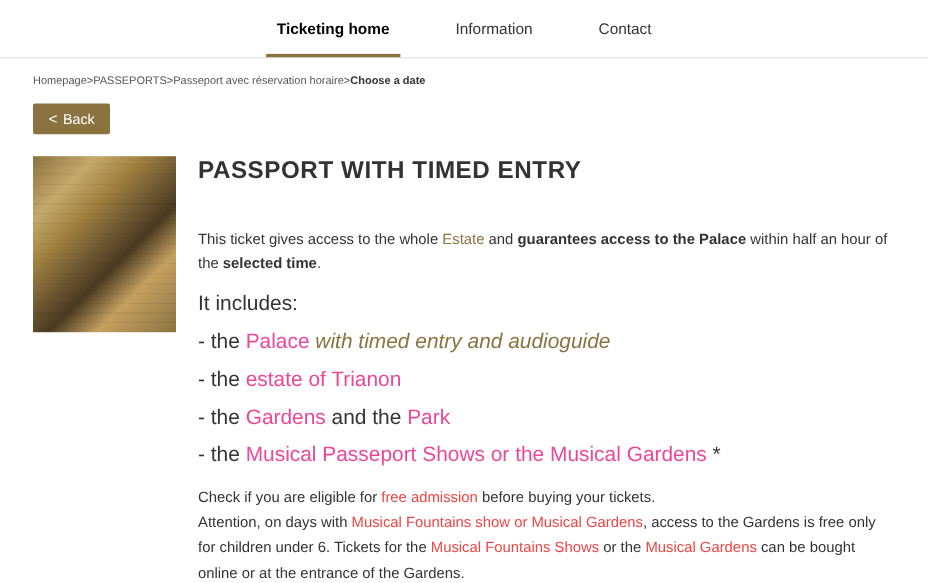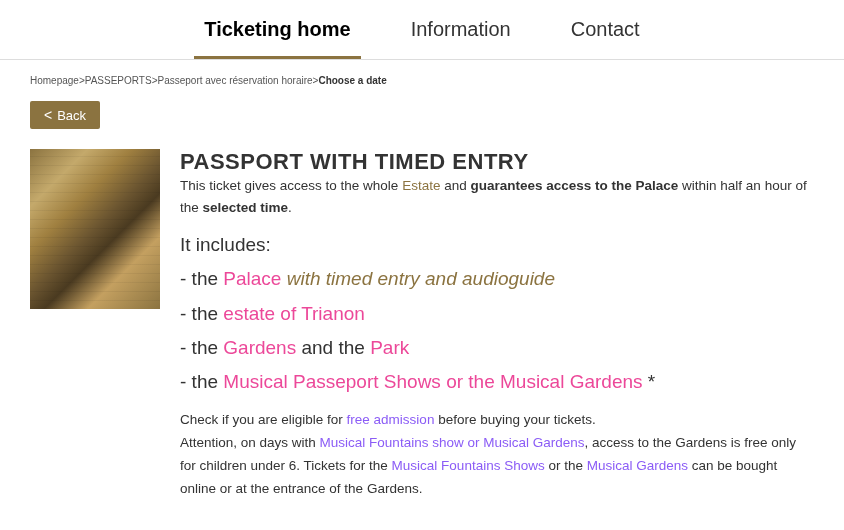--- a/index.html
+++ b/index.html
@@ -10,21 +10,21 @@
       border-bottom: 1px solid #ddd;
       padding: 0 20px;
     }
     .nav {
       display: flex;
       justify-content: center;
       gap: 0;
     }
     .nav-item {
       padding: 18px 30px;
-      font-size: 20px;
+      font-size: 14px;
       color: #333;
       cursor: pointer;
       text-decoration: none;
       position: relative;
       white-space: nowrap;
     }
     .nav-item.active {
       font-weight: bold;
       color: #000;
     }
@@ -117,20 +117,21 @@
       font-size: 22px;
       font-weight: bold;
       color: #333;
       text-transform: uppercase;
       letter-spacing: 0.5px;
     }
     .desc-para {
       margin-bottom: 10px;
       line-height: 1.6;
       font-size: 13.5px;
+      margin-top: 39px;
     }
     .desc-para a {
       color: #8B7340;
       text-decoration: none;
     }
     .desc-para strong {
       font-weight: bold;
     }
     .includes-section {
       margin-bottom: 10px;
@@ -145,21 +146,21 @@
       color: #8B7340;
       font-style: italic;
       text-decoration: none;
     }
     .check-section {
       margin-top: 10px;
       line-height: 1.7;
       font-size: 13.5px;
     }
     .check-section a {
-      color: #8b5cf6;
+      color: #ef4444;
       text-decoration: none;
     }
   </style>
 </head>
 <body>
 
 <div class="header">
   <nav class="nav">
     <a class="nav-item active">Ticketing home</a>
     <a class="nav-item">Information</a>

